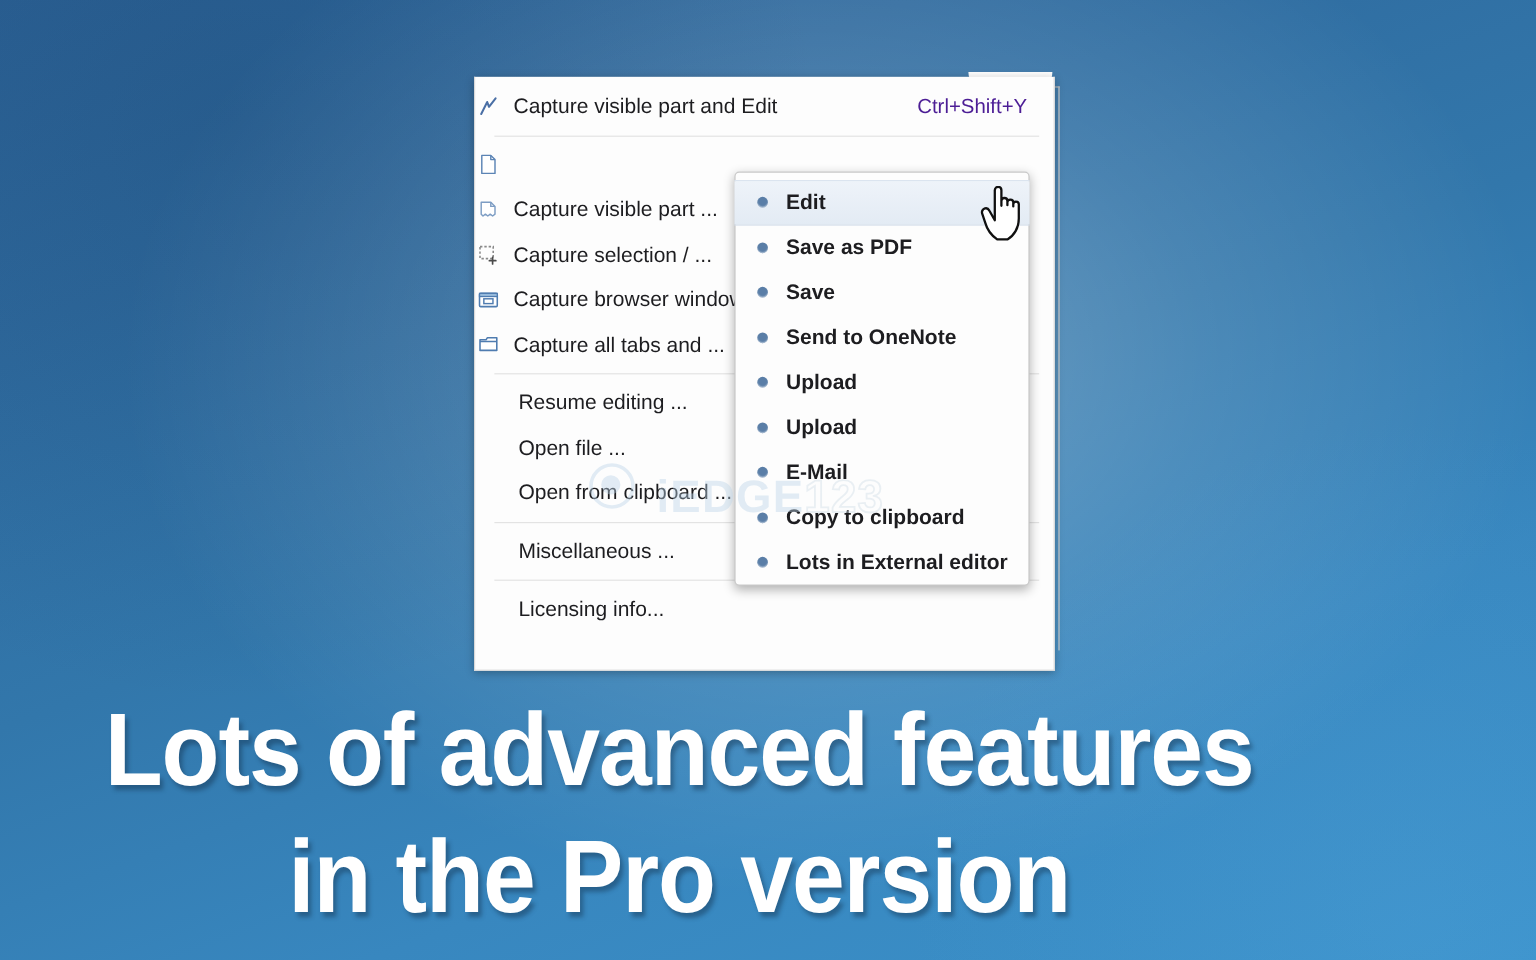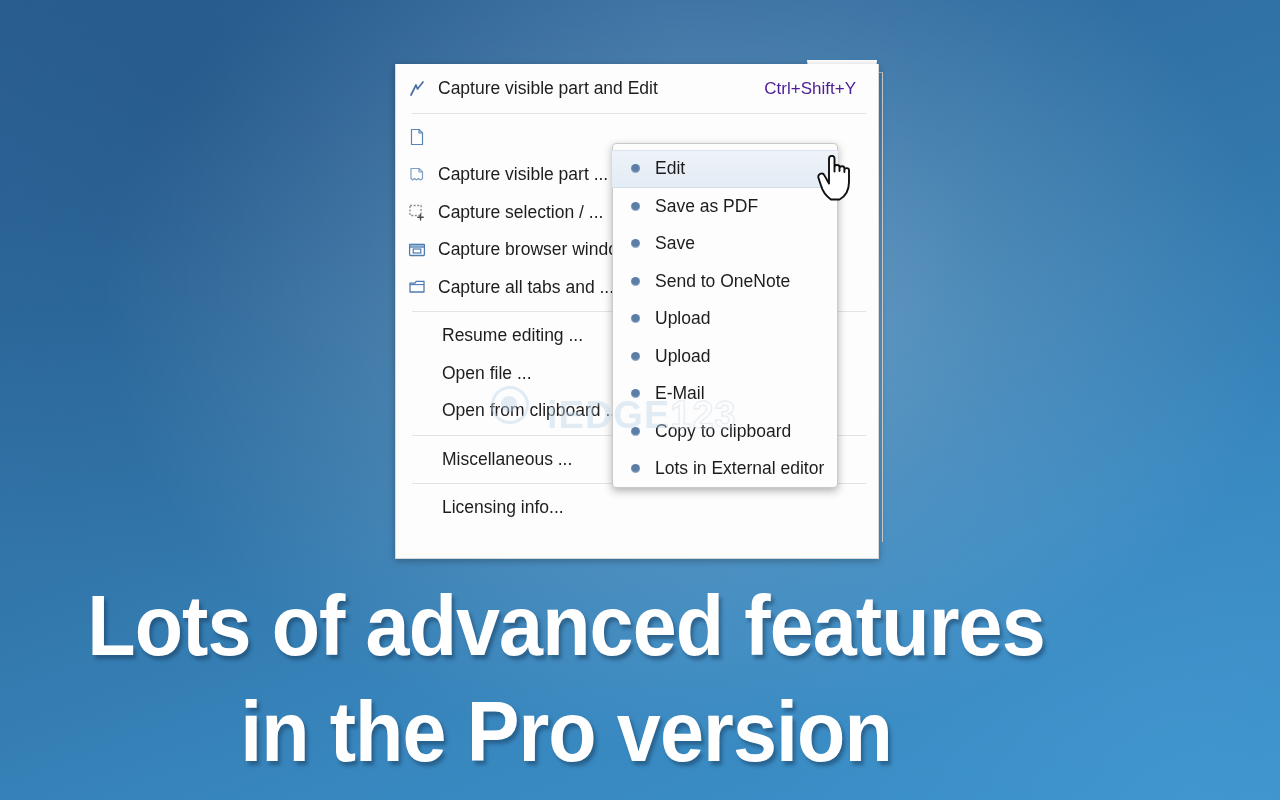--- a/index.html
+++ b/index.html
@@ -86,21 +86,21 @@
     width: 100%;
     height: 100%;
     padding-top: 6px;
     box-sizing: border-box;
   }
   .menu-item {
     position: relative;
     display: flex;
     align-items: center;
     height: 37.5px;
-    padding-left: 12px;
+    padding-left: 2px;
     box-sizing: border-box;
     color: #1d1d20;
     font-size: 17.5px;
     white-space: nowrap;
     cursor: default;
   }
   .menu-item .mi-icon {
     width: 30px;
     min-width: 30px;
     display: flex;
@@ -125,29 +125,30 @@
   }
 
   
   .ico { display:block; }
 
   
   #submenu {
     position: absolute;
     left: 612px;
     top: 143px;
-    width: 226px;
+    width: 246px;
     height: 345px;
     background: #fdfdfd;
     border: 1px solid #c9c9c9;
     border-radius: 4px;
     box-shadow: 0 3px 9px rgba(0,0,0,0.30);
     box-sizing: border-box;
     padding-top: 6px;
     z-index: 20;
+    font-weight: bold;
   }
   .sub-item {
     position: relative;
     display: flex;
     align-items: center;
     height: 37.5px;
     padding-left: 18px;
     box-sizing: border-box;
     color: #1d1d20;
     font-size: 17.5px;

